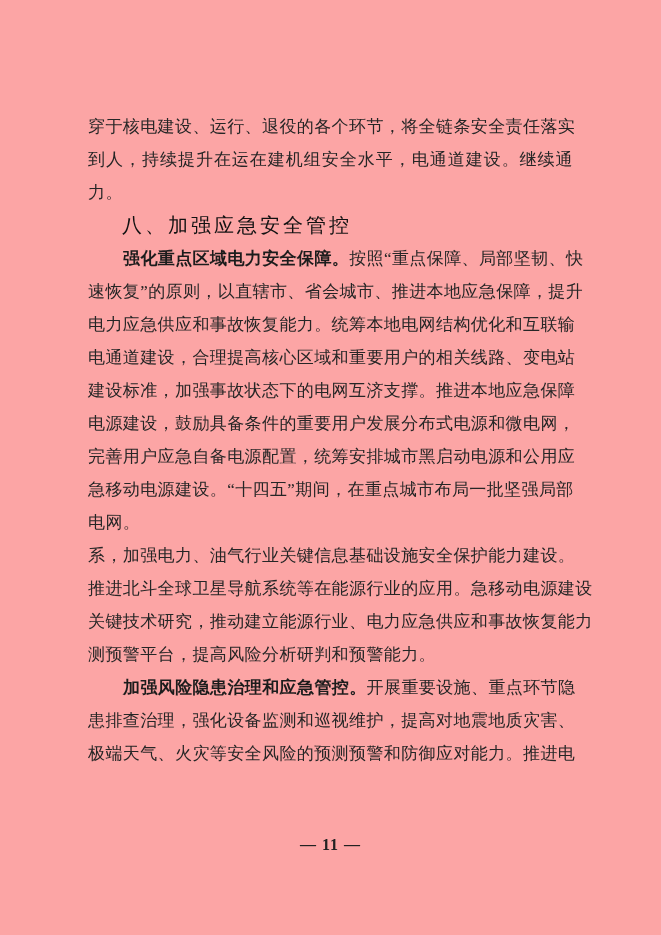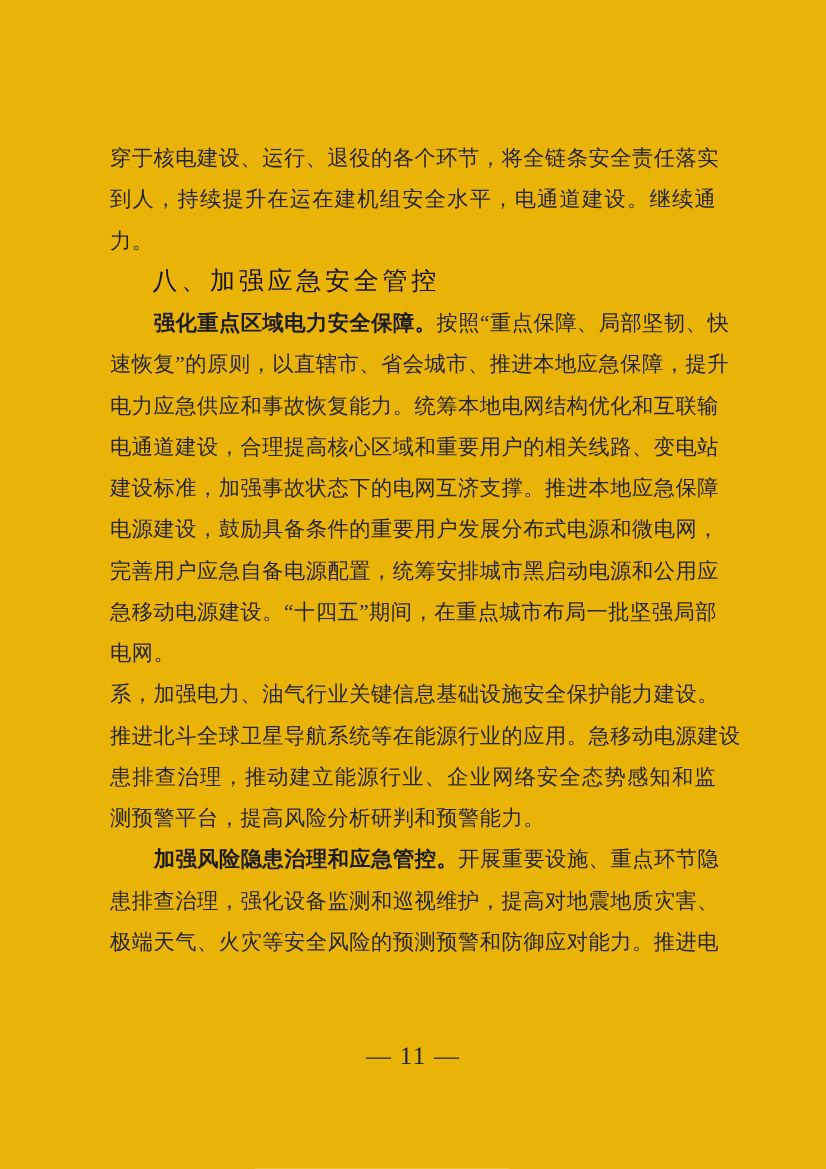--- a/index.html
+++ b/index.html
@@ -4,21 +4,21 @@
 <style>
   html, body { margin: 0; padding: 0; }
   body {
     width: 661px; height: 935px;
     background: #ffffff;
     font-family: "Liberation Serif", serif;
   }
   .page {
     position: relative;
     width: 661px; height: 935px;
-    background: #eab308;
+    background: #fca5a5;
     overflow: hidden;
   }
   .content {
     position: absolute;
     left: 88px; top: 110px;
     width: 485px;
     color: #262626;
     font-size: 17px;
   }
   .para { margin: 0; padding: 0; }
@@ -43,23 +43,24 @@
     font-size: 20px;
     letter-spacing: 3px;
     color: #111111;
     white-space: nowrap;
   }
   .footer {
     position: absolute;
     left: 0; right: 0; top: 834px;
     text-align: center;
     line-height: 22px;
-    font-size: 20px;
+    font-size: 16px;
     letter-spacing: 1px;
     color: #222222;
+    font-weight: bold;
   }
 </style>
 </head>
 <body>
 
 <div class="page">
   <div class="content">
 
     <div class="para">
       <div class="line fill"><span class="lead"></span><span>穿于核电建设、运行、退役的各个环节，将全链条安全责任落实</span></div>
@@ -77,21 +78,21 @@
       <div class="line fill"><span class="lead"></span><span>建设标准，加强事故状态下的电网互济支撑。推进本地应急保障</span></div>
       <div class="line fill"><span class="lead"></span><span>电源建设，鼓励具备条件的重要用户发展分布式电源和微电网，</span></div>
       <div class="line fill"><span class="lead"></span><span>完善用户应急自备电源配置，统筹安排城市黑启动电源和公用应</span></div>
       <div class="line fill"><span class="lead"></span><span>急移动电源建设。“十四五”期间，在重点城市布局一批坚强局部</span></div>
       <div class="line"><span class="lead"></span><span>电网。</span></div>
     </div>
 
     <div class="para">
       <div class="line fill"><span class="lead"></span><span>系，加强电力、油气行业关键信息基础设施安全保护能力建设。</span></div>
       <div class="line fill"><span class="lead"></span><span>推进北斗全球卫星导航系统等在能源行业的应用。急移动电源建设</span></div>
-      <div class="line fill"><span class="lead"></span><span>患排查治理，推动建立能源行业、企业网络安全态势感知和监</span></div>
+      <div class="line fill"><span class="lead"></span><span>关键技术研究，推动建立能源行业、电力应急供应和事故恢复能力</span></div>
       <div class="line"><span class="lead"></span><span>测预警平台，提高风险分析研判和预警能力。</span></div>
     </div>
 
     <div class="para">
       <div class="line fill indent"><span class="lead">加强风险隐患治理和应急管控。</span><span>开展重要设施、重点环节隐</span></div>
       <div class="line fill"><span class="lead"></span><span>患排查治理，强化设备监测和巡视维护，提高对地震地质灾害、</span></div>
       <div class="line fill"><span class="lead"></span><span>极端天气、火灾等安全风险的预测预警和防御应对能力。推进电</span></div>
     </div>
 
   </div>

